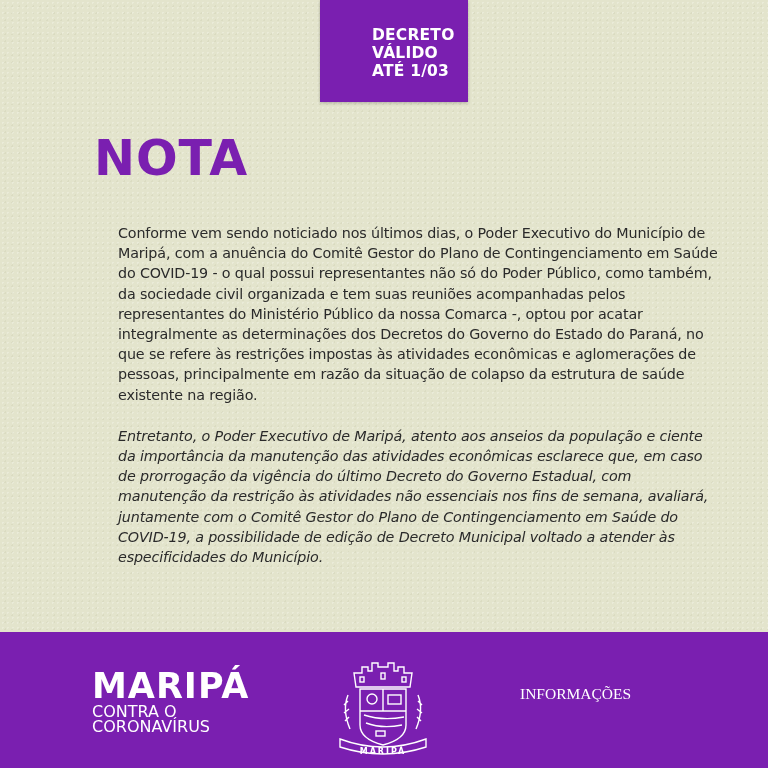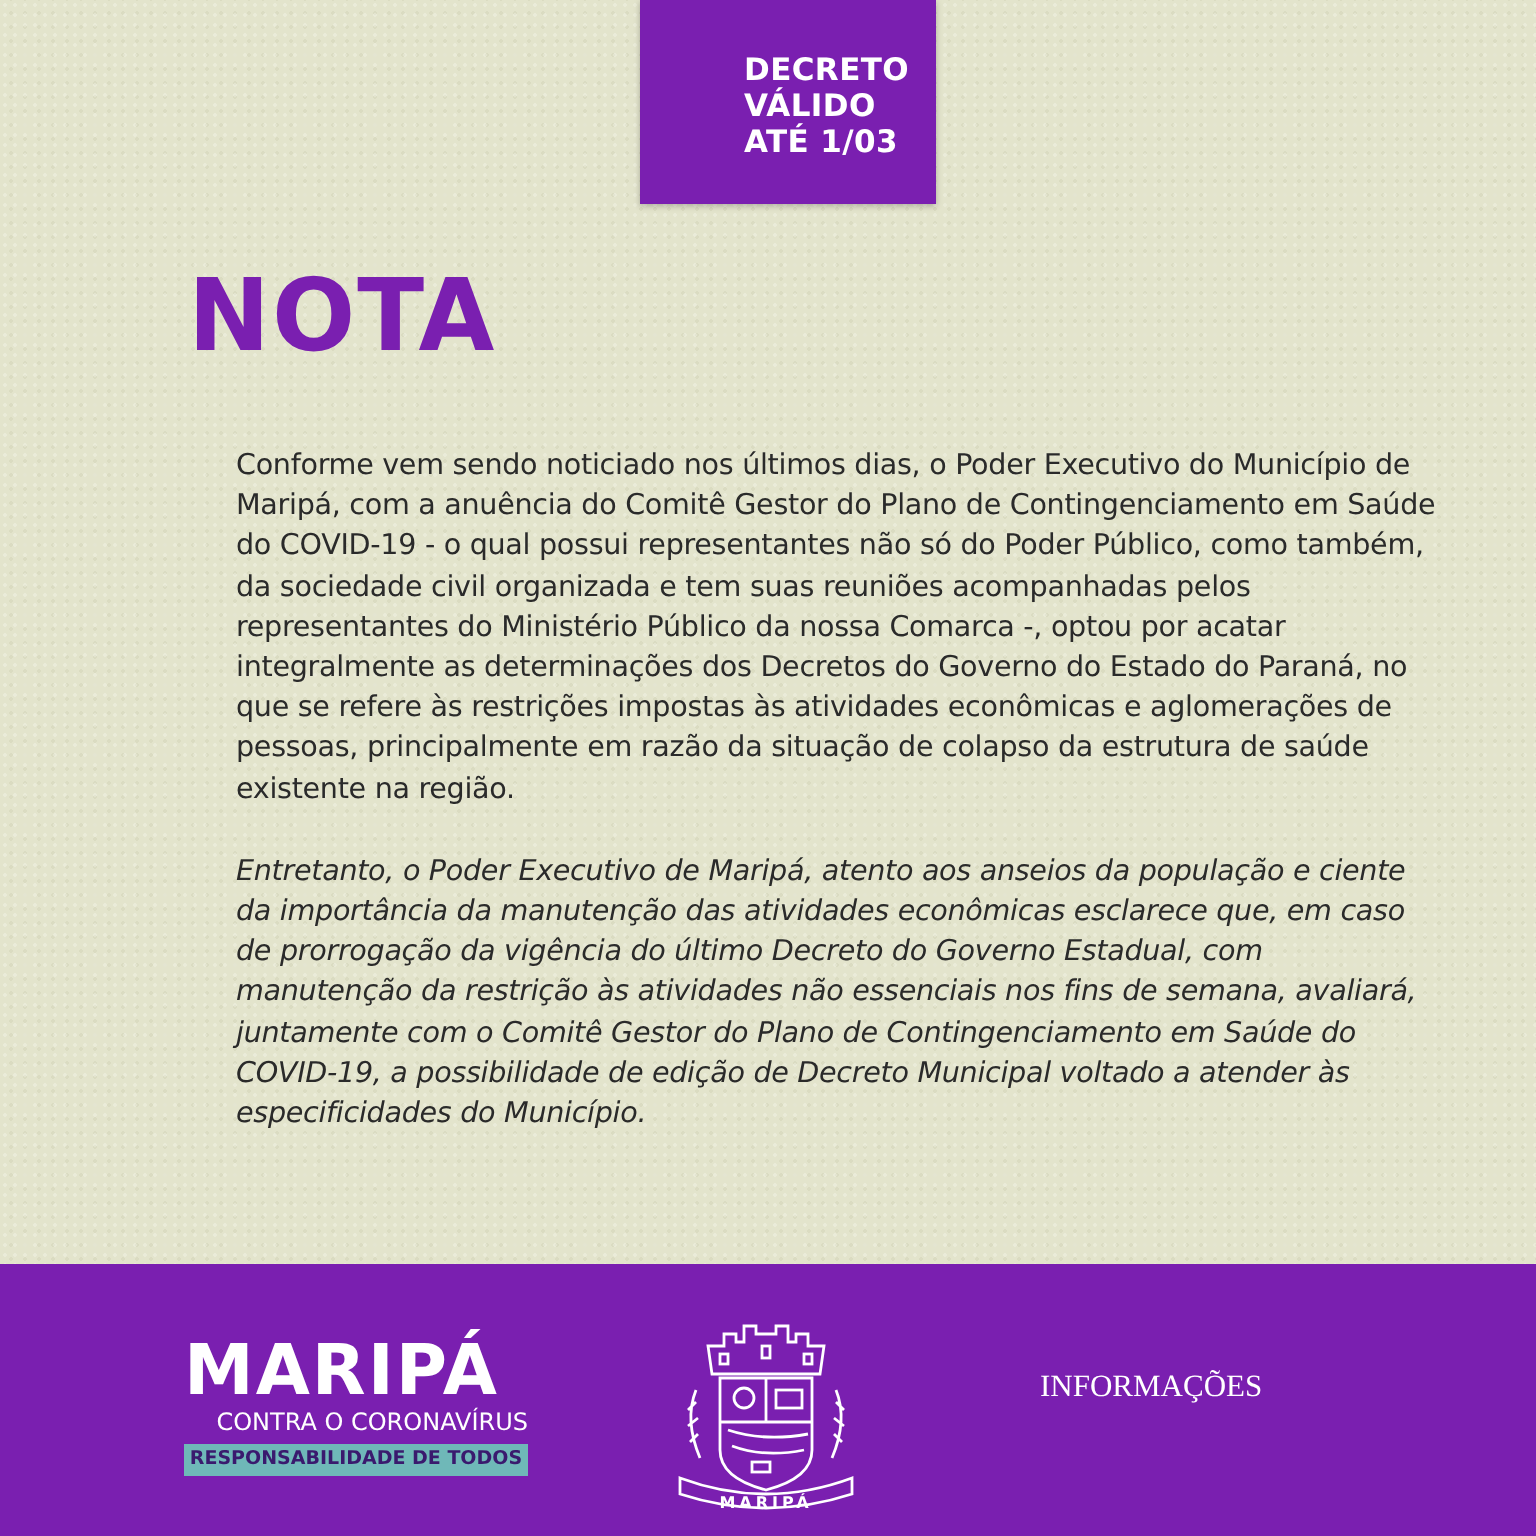--- a/index.html
+++ b/index.html
@@ -50,21 +50,21 @@
   .brand {
     position: absolute; left: 92px; top: 667px; width: 172px;
   }
   .brand-name {
     display: block; color: #ffffff; font-weight: bold;
     font-family: "DejaVu Sans", sans-serif; font-size: 35px; line-height: 38px;
     letter-spacing: 1px;
   }
   .brand-sub {
     display: block; color: #ffffff; font-family: "DejaVu Sans", sans-serif;
-    font-size: 12px; line-height: 15px; letter-spacing: 0px; margin-top: -1px; text-align: right;
+    font-size: 16px; line-height: 15px; letter-spacing: 0px; margin-top: -1px;
   }
   .brand-tag {
     display: block; margin-top: 3px; background: #6fb8b8; color: #3a1a6e;
     font-family: "DejaVu Sans", sans-serif; font-weight: bold; font-size: 9.5px;
     line-height: 14px; text-align: center; padding: 1px 2px; width: 168px;
   }
   .crest {
     position: absolute; left: 332px; top: 655px; width: 102px; height: 105px;
   }
   .info {
@@ -90,21 +90,20 @@
 <div class="body-text">
   <p>Conforme vem sendo noticiado nos últimos dias, o Poder Executivo do Município de Maripá, com a anuência do Comitê Gestor do Plano de Contingenciamento em Saúde do COVID-19 - o qual possui representantes não só do Poder Público, como também, da sociedade civil organizada e tem suas reuniões acompanhadas pelos representantes do Ministério Público da nossa Comarca -, optou por acatar integralmente as determinações dos Decretos do Governo do Estado do Paraná, no que se refere às restrições impostas às atividades econômicas e aglomerações de pessoas, principalmente em razão da situação de colapso da estrutura de saúde existente na região.</p>
   <p>Entretanto, o Poder Executivo de Maripá, atento aos anseios da população e ciente da importância da manutenção das atividades econômicas esclarece que, em caso de prorrogação da vigência do último Decreto do Governo Estadual, com manutenção da restrição às atividades não essenciais nos fins de semana, avaliará, juntamente com o Comitê Gestor do Plano de Contingenciamento em Saúde do COVID-19, a possibilidade de edição de Decreto Municipal voltado a atender às especificidades do Município.</p>
 </div>
 
 <div class="footer"></div>
 
 <div class="brand">
   <span class="brand-name">MARIPÁ</span>
   <span class="brand-sub">CONTRA O CORONAVÍRUS</span>
-  <span class="brand-tag">RESPONSABILIDADE DE TODOS</span>
 </div>
 
 <div class="crest">
   <svg width="102" height="105" viewBox="0 0 102 105" fill="none" stroke="#ffffff" stroke-width="1.4">
 
     <path d="M22 18 L30 18 L30 12 L36 12 L36 16 L40 16 L40 8 L46 8 L46 12 L56 12 L56 8 L62 8 L62 16 L66 16 L66 12 L72 12 L72 18 L80 18 L78 32 L24 32 Z"></path>
     <rect x="28" y="22" width="4" height="5"></rect>
       <rect x="49" y="18" width="4" height="6"></rect>
       <rect x="70" y="22" width="4" height="5"></rect>
 

